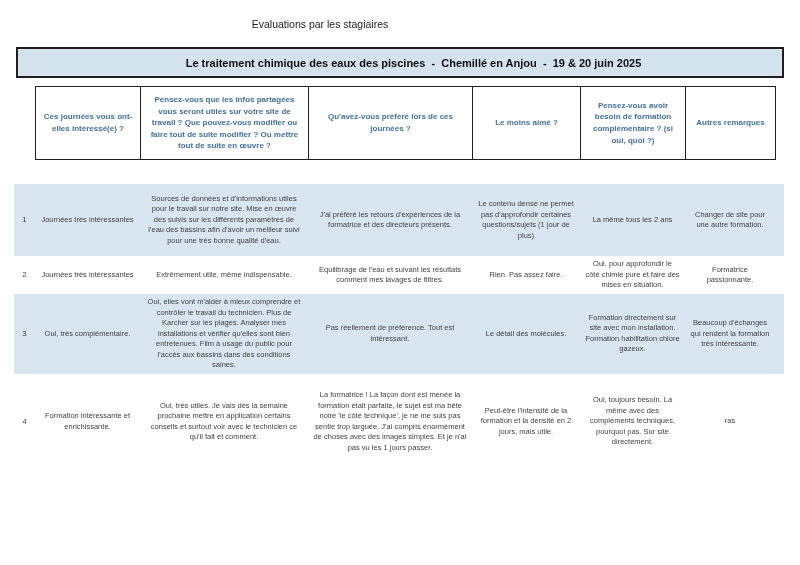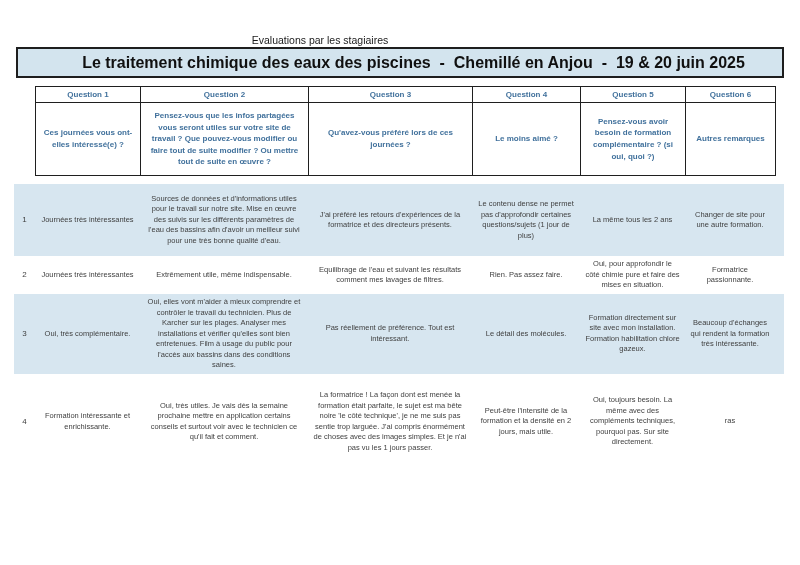--- a/index.html
+++ b/index.html
@@ -2,28 +2,28 @@
 <html style="--band-blue: #d7e6f0; --title-fill: #d3e4ee; --header-text: #41719c; --body-text: #3f3f3f;"><head>
 <meta charset="utf-8">
 <style>
   html,body{margin:0;padding:0;}
   body{
     width:800px;height:565px;position:relative;background:#ffffff;
     font-family:"Liberation Sans", sans-serif;color:#3f3f3f;overflow:hidden;
   }
   .caption{
     position:absolute;top:18px;left:0;width:640px;text-align:center;
-    font-size:10.5px;color:#1a1a1a;margin-top:16px;
+    font-size:10.5px;color:#1a1a1a;
   }
   .title-box{
     position:absolute;left:16px;top:47px;width:768px;height:31px;
     box-sizing:border-box;border:2.5px solid #1e1e1e;
     background:var(--title-fill,#d3e4ee);
     display:flex;align-items:center;justify-content:center;
-    font-size:16px;font-weight:bold;color:#101010;padding-left:27px;
+    font-size:11px;font-weight:bold;color:#101010;padding-left:27px;
   }
   table{border-collapse:collapse;table-layout:fixed;}
   .header-table{
     position:absolute;left:35px;top:86px;width:740px;
   }
   .header-table td{
     border:1.5px solid #1f1f1f;text-align:center;vertical-align:middle;
     padding:2px 6px;color:var(--header-text,#41719c);font-weight:bold;
     word-wrap:break-word;
   }
@@ -56,28 +56,20 @@
 <table class="header-table">
   <colgroup>
     <col style="width:105px">
       <col style="width:168px">
       <col style="width:164px">
     <col style="width:108px">
       <col style="width:105px">
       <col style="width:90px">
   </colgroup>
   <tbody>
-      <tr class="qlabel">
-    <td>Question 1</td>
-    <td>Question 2</td>
-    <td>Question 3</td>
-    <td>Question 4</td>
-    <td>Question 5</td>
-    <td>Question 6</td>
-  </tr>
   <tr class="qtext">
     <td>Ces journées vous ont-elles intéressé(e) ?</td>
     <td>Pensez-vous que les infos partagées vous seront utiles sur votre site de travail ? Que pouvez-vous modifier ou faire tout de suite modifier ? Ou mettre tout de suite en œuvre ?</td>
     <td>Qu'avez-vous préféré lors de ces journées ?</td>
     <td>Le moins aimé ?</td>
     <td>Pensez-vous avoir besoin de formation complémentaire ? (si oui, quoi ?)</td>
     <td>Autres remarques</td>
   </tr>
 </tbody>
   </table>

